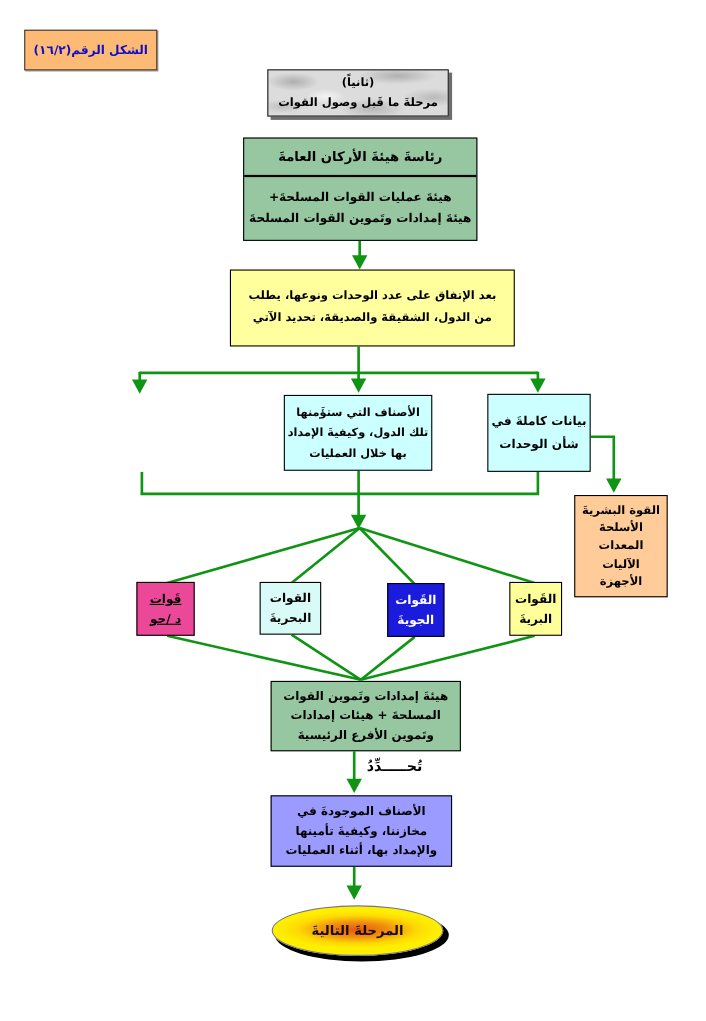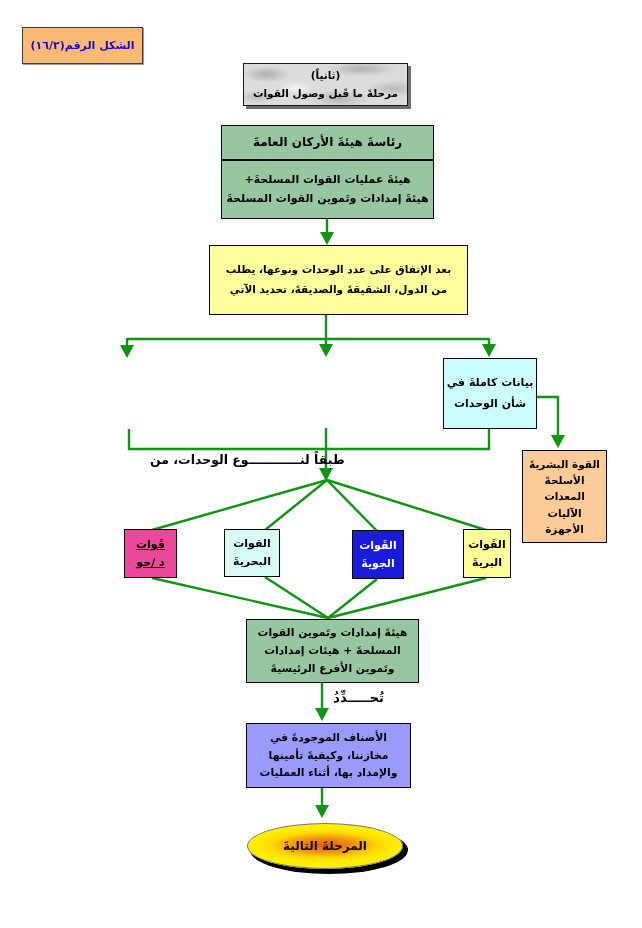--- a/index.html
+++ b/index.html
@@ -45,21 +45,21 @@
   #gsp-bottom{flex:1;display:flex;align-items:center;justify-content:center;line-height:1.7;font-size:11px;}
   #agreement-box{
     left:209px;top:245px;width:259px;height:70px;background:#ffff9e;font-size:10.5px;line-height:1.9;
   }
   #our-items-box{left:49px;top:359px;width:158px;height:70px;background:#ccffff;font-size:10.5px;line-height:1.9;}
   #their-items-box{left:258px;top:359px;width:135px;height:69px;background:#ccffff;font-size:10.3px;line-height:1.75;}
   #unit-data-box{left:443px;top:358px;width:94px;height:71px;background:#ccffff;font-size:11px;line-height:1.9;}
   #resources-box{left:522px;top:450px;width:85px;height:93px;background:#ffcc99;font-size:10.5px;line-height:1.55;}
   #type-label{left:150px;top:452px;width:200px;font-size:12.5px;text-align:left;}
   #force-ad-box{left:124px;top:529px;width:53px;height:49px;background:#ec4899;font-size:11px;line-height:1.6;text-decoration:underline;}
-  #force-navy-box{left:224px;top:529px;width:56px;height:48px;background:#d8fbf8;font-size:11px;line-height:1.6;}
+  #force-navy-box{left:236px;top:529px;width:56px;height:48px;background:#d8fbf8;font-size:11px;line-height:1.6;}
   #force-air-box{left:352px;top:530px;width:52px;height:49px;background:#1b1bdd;color:#ffffff;font-size:11px;line-height:1.6;}
   #force-land-box{left:463px;top:529px;width:48px;height:49px;background:#ffff99;font-size:11px;line-height:1.6;}
   #supply-box{left:246px;top:619px;width:173px;height:64px;background:#97c7a0;font-size:10.8px;line-height:1.65;}
   #determine-label{left:333px;top:690px;width:51px;font-size:13px;text-align:right;}
   #stores-box{left:246px;top:723px;width:165px;height:65px;background:#9a9aff;font-size:10.8px;line-height:1.65;}
   #next-stage{
     left:247px;top:823px;width:154px;height:44px;position:absolute;
     display:flex;align-items:center;justify-content:center;text-align:center;
     font-weight:bold;font-size:12px;color:#1a0a00;
     border-radius:50%;
@@ -126,30 +126,32 @@
 
   <div class="box" id="gsp-box">
     <div id="gsp-top">رئاسةَ هيئةَ الأركان العامةَ</div>
     <div id="gsp-bottom">هيئةَ عمليات القوات المسلحةَ+
 هيئةَ إمدادات وتَموين القوات المسلحةَ</div>
   </div>
 
   <div class="box" id="agreement-box">بعد الإتفاق على عدد الوحدات ونوعها، يطلب
 من الدول، الشقيقةَ والصديقةَ، تحديد الآتي</div>
 
+  <div class="box" id="their-items-box">الأصناف التي ستؤَمنها
+تلك الدول، وكيفيةَ الإمداد
+بها خلال العمليات</div>
   <div class="box" id="unit-data-box">بيانات كاملةَ في
 شأن الوحدات</div>
 
   <div class="box" id="resources-box">القوة البشريةَ
 الأسلحةَ
 المعدات
 الآليات
 الأجهزة</div>
 
-  <div class="lbl" id="type-label">طبقاً لنــــــــــــوع الوحدات، من</div>
 
   <div class="box" id="force-ad-box">قَوات
 د /جو</div>
   <div class="box" id="force-navy-box">القوات
 البحريةَ</div>
   <div class="box" id="force-air-box">القَوات
 الجويةَ</div>
   <div class="box" id="force-land-box">القَوات
 البريةَ</div>
 

